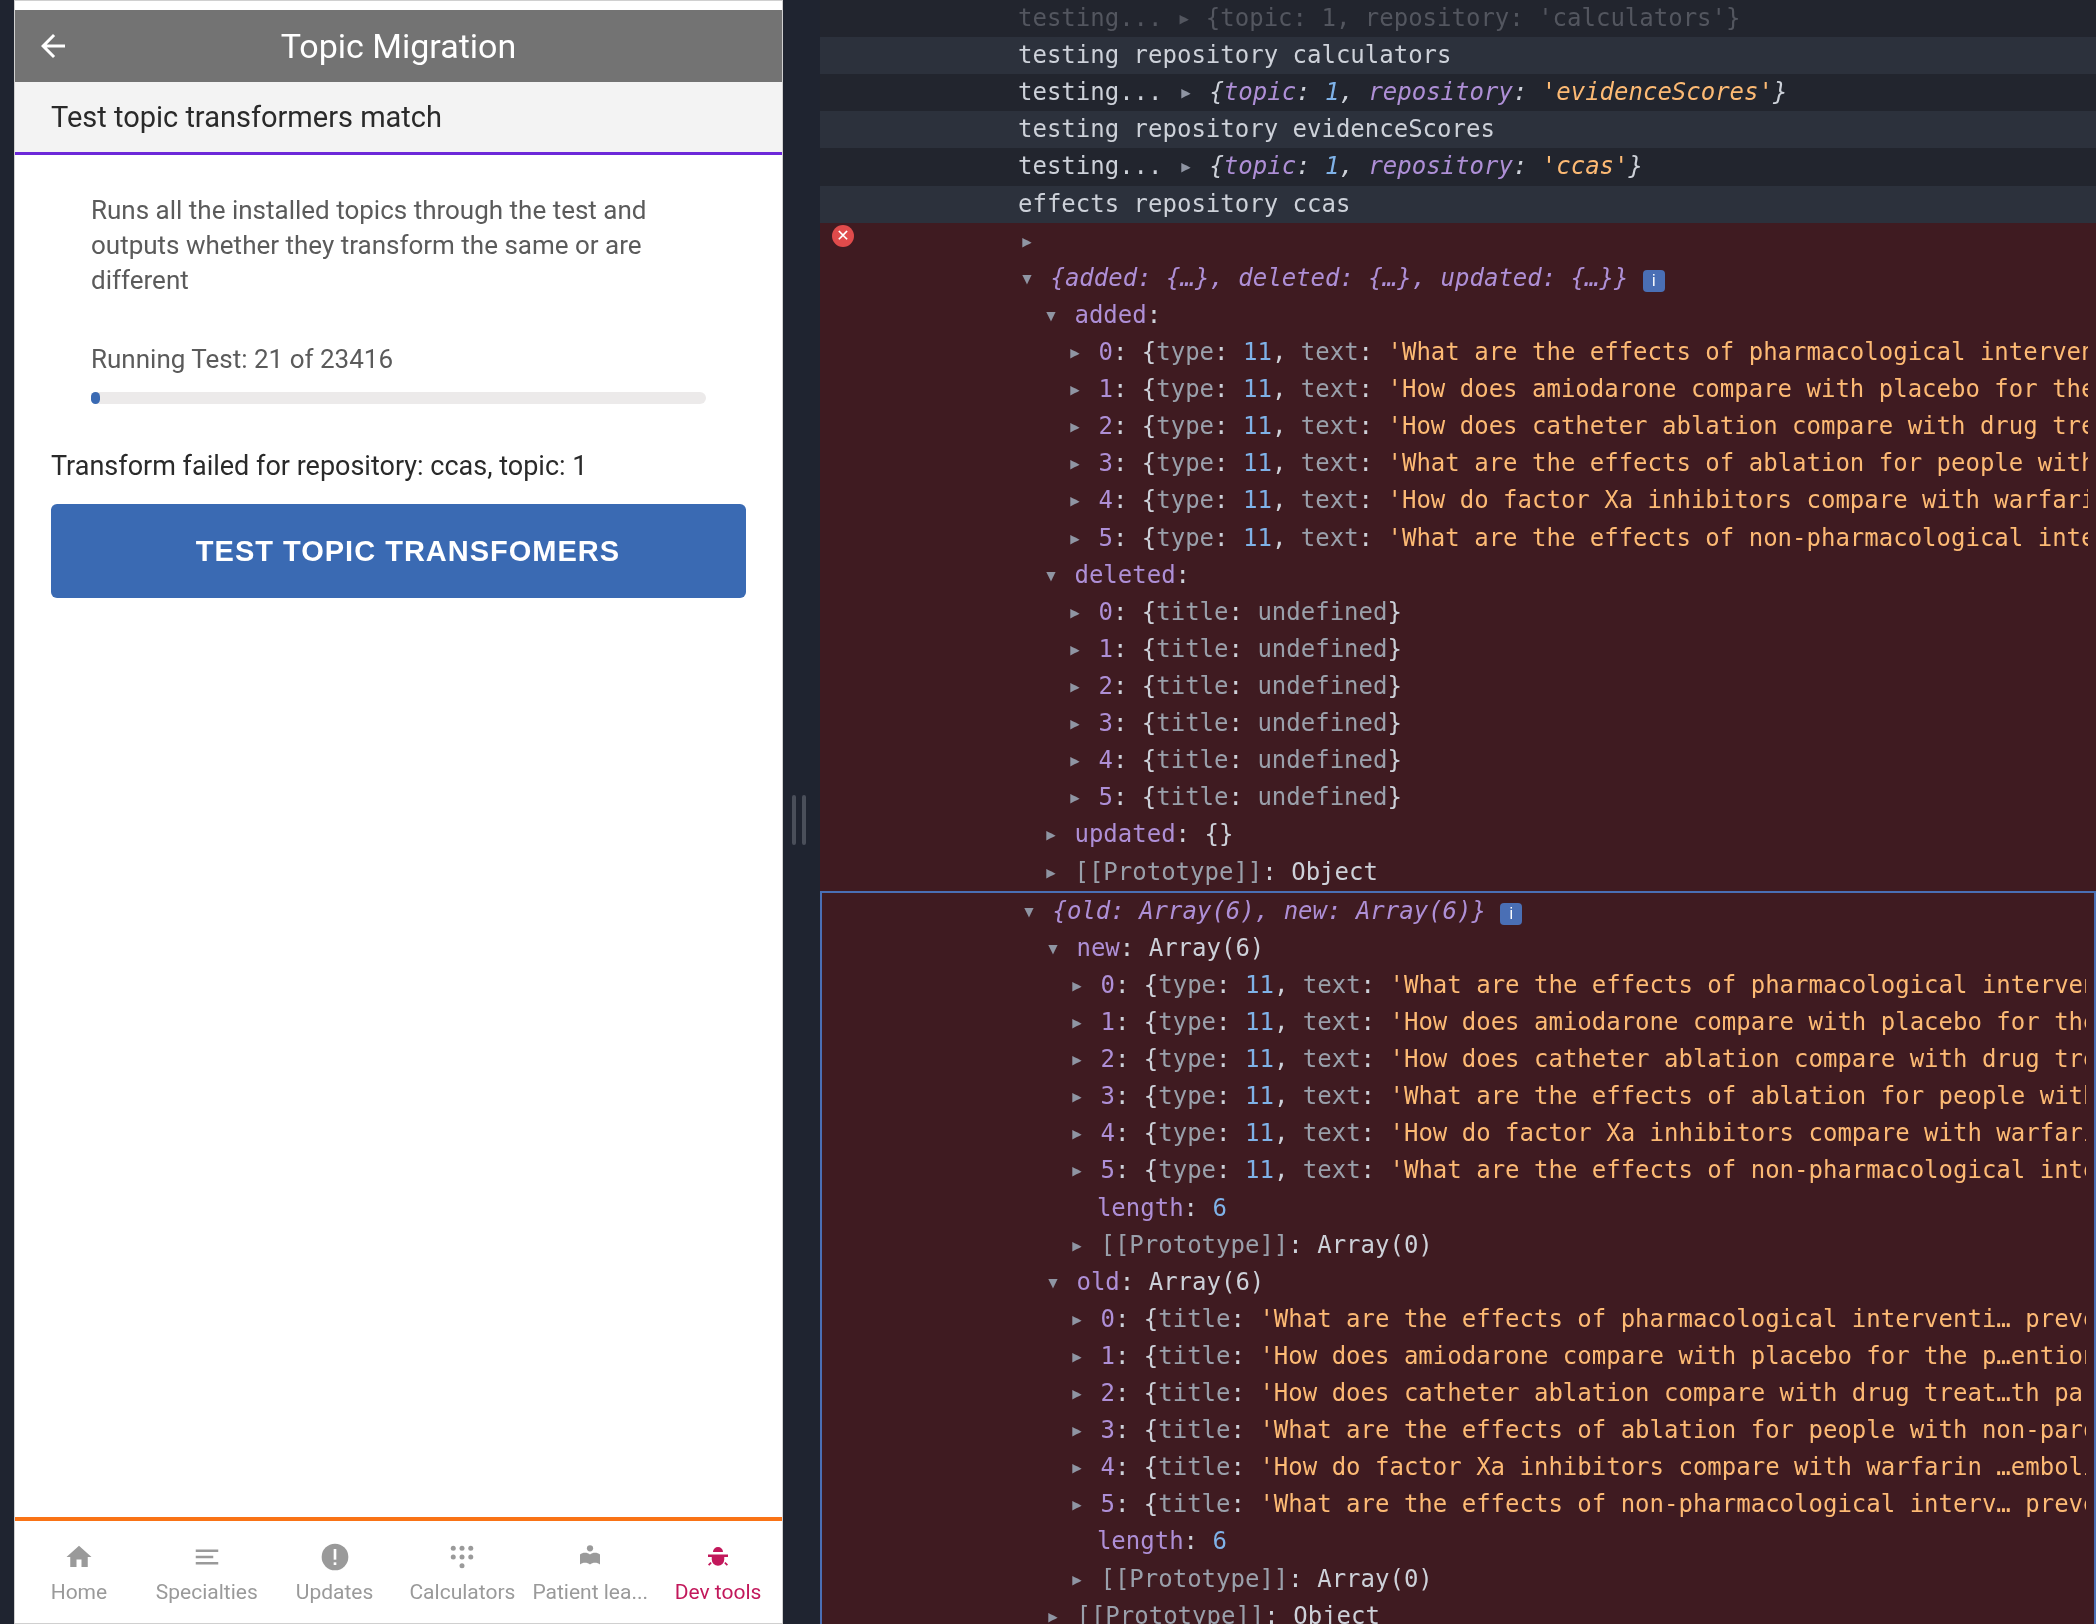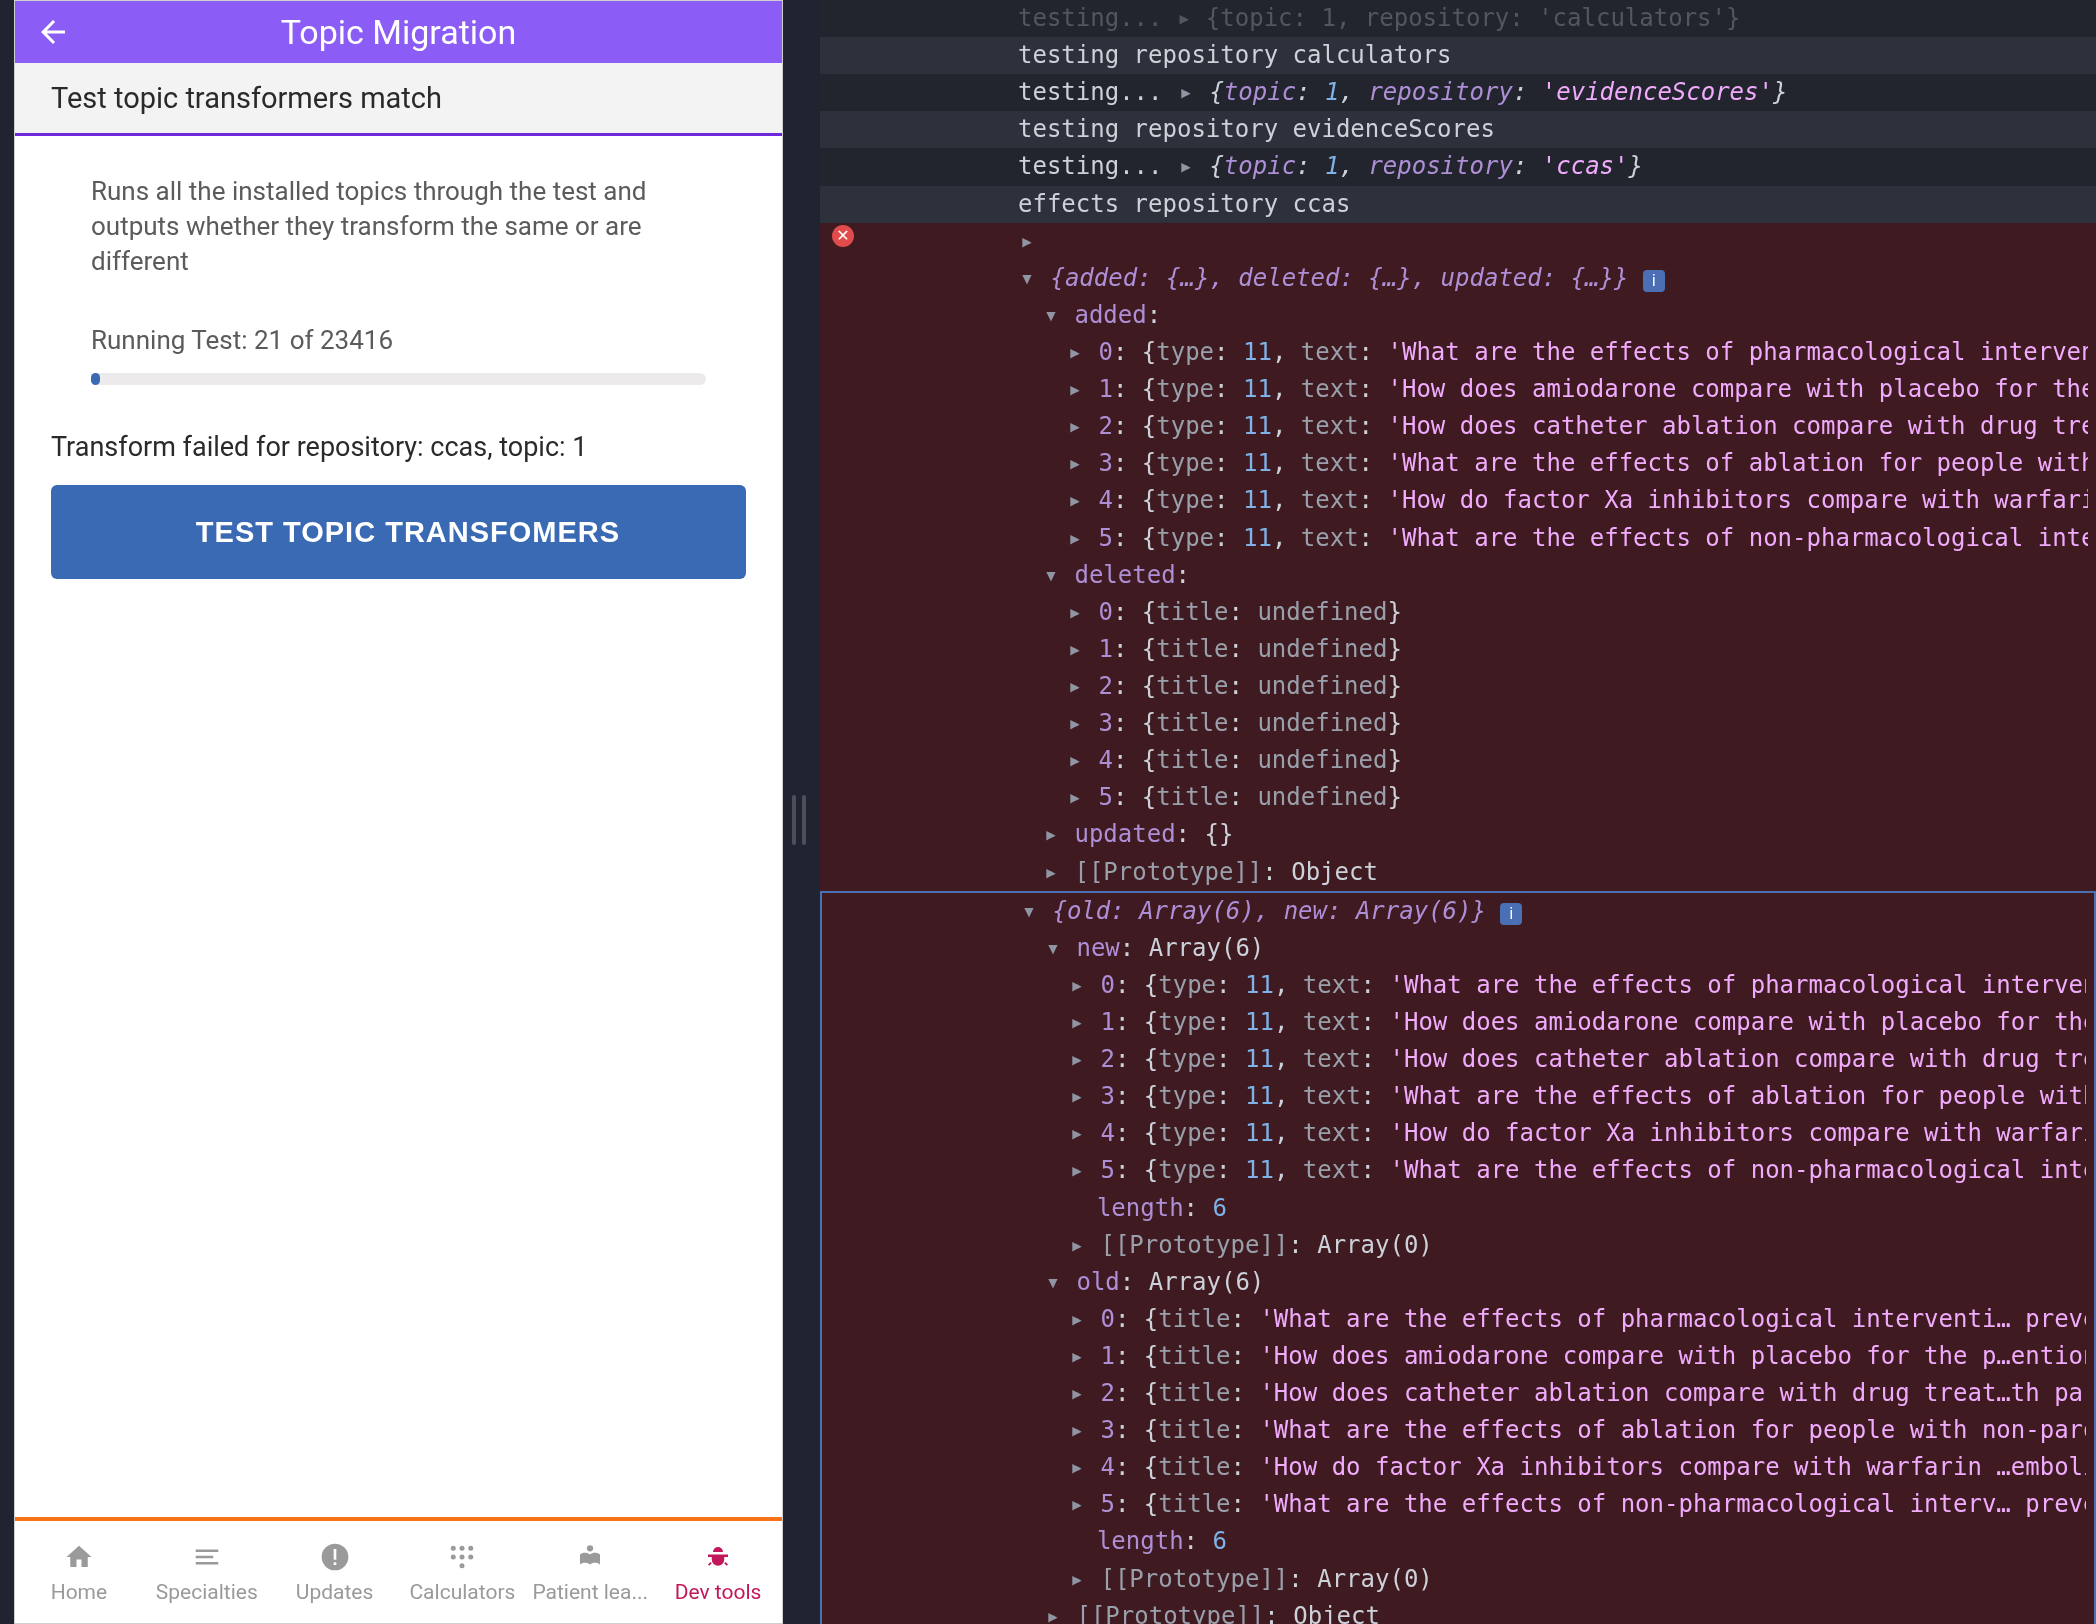--- a/index.html
+++ b/index.html
@@ -16,27 +16,28 @@
   left: 14px;
   top: 0;
   width: 769px;
   height: 1624px;
   background: #fff;
   border: 1px solid #d0d0d0;
   display: flex;
   flex-direction: column;
 }
 .app-bar {
-  background: #8b5cf6;
+  background: #737373;
   color: #fff;
-  height: 62px;
+  height: 72px;
   display: flex;
   align-items: center;
   padding: 0 20px;
   position: relative;
+  margin-top: 9px;
 }
 .back-arrow {
   width: 36px;
   height: 36px;
   display: flex;
   align-items: center;
   justify-content: center;
   cursor: pointer;
 }
 .app-title {
@@ -197,21 +198,21 @@
   color:#fff;
   font-size:16px;
   line-height:22px;
   text-align:center;
   font-family: sans-serif;
   font-style: normal;
 }
 .tri { color:#8f95a3; display:inline-block; width:18px; text-align:center; cursor:pointer; }
 .key { color:#ae8fd6;margin-top:22px; }
 .num { color:#7fb2e8; }
-.str { color:#f0abfc; }
+.str { color:#fdba74; }
 .punc { color:#cdd1d9; }
 .type-purple { color:#ae8fd6; font-style: italic; }
 .prop { color:#9aa0ab; }
 .proto { color:#9aa0ab; }
 .obj { color:#cdd1d9; }
 .noerr { color:#cdd1d9; }
 .highlight-box {
   border: 2px solid #4a6fb5;
   margin: 0;
 }

